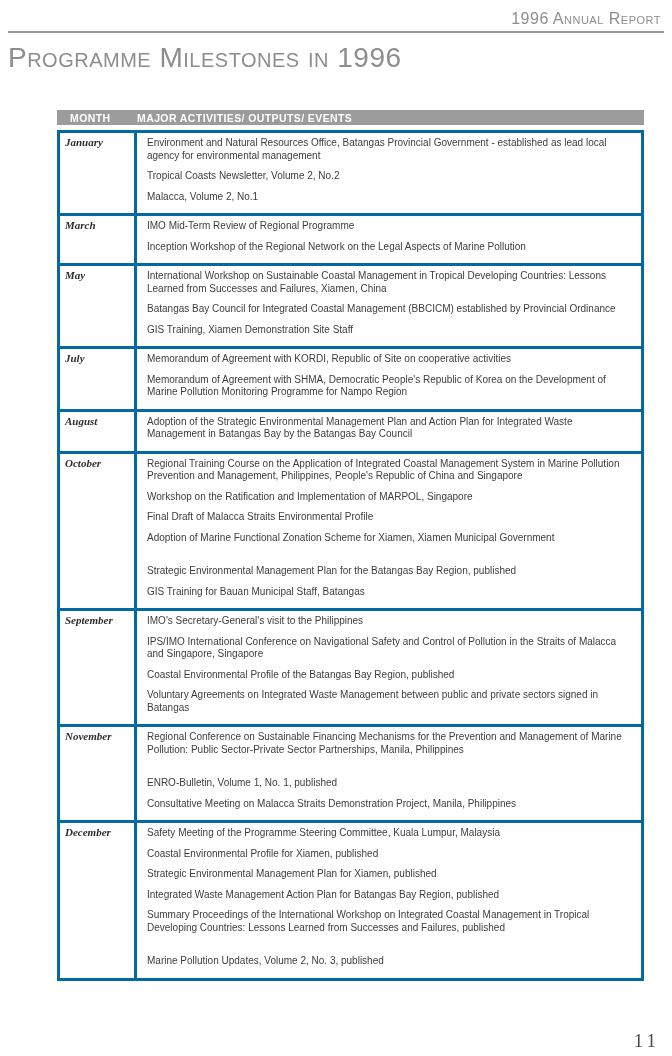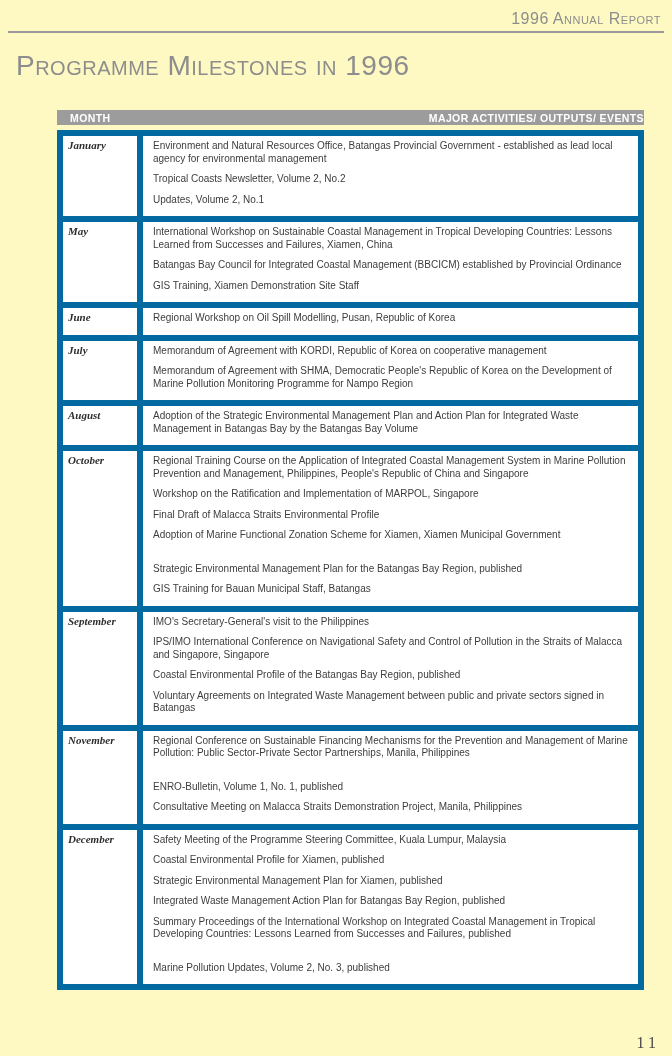--- a/index.html
+++ b/index.html
@@ -1,60 +1,60 @@
 <!DOCTYPE html>
 <html><head>
 <meta charset="utf-8">
 <style>
   html,body { margin:0; padding:0; background:#e8e8e8; }
   .page {
     position:relative; width:672px; height:1056px; margin:0 auto;
-    background:#fef9c3; overflow:hidden;
+    background:#ffffff; overflow:hidden;
     font-family:"Liberation Sans", sans-serif;
   }
   .report-title {
     position:absolute; top:10px; right:11px;
     font-variant:small-caps; font-size:16px; color:#8d8d8d; letter-spacing:0.5px;
   }
   .header-rule {
     position:absolute; top:31px; left:8px; width:656px; height:2px; background:#9a9a9a;
   }
   .page-title {
-    position:absolute; top:42px; left:8px; margin:8px;
+    position:absolute; top:42px; left:8px; margin:0;
     font-variant:small-caps; font-weight:normal; font-size:28px;
     color:#8d8d8d; letter-spacing:0.5px;
   }
   .table-header-bar {
     position:absolute; top:110px; left:57px; width:587px; height:15px;
     background:#9c9c9c; display:flex; align-items:center;
     color:#ffffff; font-size:10.5px; font-weight:bold; letter-spacing:0.4px;
   }
   .th-month { width:80px; padding-left:13px; box-sizing:border-box; }
-  .th-act   { flex:1; text-align:right; }
+  .th-act   { flex:1; text-align:left; }
   table.milestones {
     position:absolute; top:130px; left:57px; width:587px;
     border-collapse:collapse; table-layout:fixed; background:#ffffff;
   }
   table.milestones td {
-    border:6px solid #0369a1; vertical-align:top;
+    border:3px solid #0369a1; vertical-align:top;
   }
   td.month-cell {
     width:66px;
     font-family:"Liberation Serif", serif; font-style:italic; font-weight:bold;
     font-size:11px; color:#2e2e2e; padding:3px 3px 3px 5px;
   }
   td.activities-cell {
     font-size:10px; color:#3d3d3d; padding:1px 10px 2px;
     line-height:12.5px;
   }
   .activities-cell p { margin:3px 0 8px; }
   .activities-cell p.spacer { height:10px; margin:0; }
   .page-number {
     position:absolute; right:12px; bottom:4px;
-    font-family:"Liberation Serif", serif; font-size:16px; color:#4a4a4a;
+    font-family:"Liberation Serif", serif; font-size:19px; color:#4a4a4a;
     letter-spacing:4px;
   }
 </style>
 </head>
 <body>
 
 <div class="page">
 
   <span class="report-title">1996 Annual Report</span>
 
@@ -67,48 +67,49 @@
     <span class="th-act">MAJOR ACTIVITIES/ OUTPUTS/ EVENTS</span>
   </div>
 
   <table class="milestones">
     <tbody id="tbody">
         <tr>
           <td class="month-cell">January</td>
           <td class="activities-cell">
             <p>Environment and Natural Resources Office, Batangas Provincial Government - established as lead local agency for environmental management</p>
             <p>Tropical Coasts Newsletter, Volume 2, No.2</p>
-            <p>Updates, Volume 2, No.1</p>
+            <p>Malacca, Volume 2, No.1</p>
+          </td>
+        </tr>
+        <tr>
+          <td class="month-cell">March</td>
+          <td class="activities-cell">
+            <p>IMO Mid-Term Review of Regional Programme</p>
+            <p>Inception Workshop of the Regional Network on the Legal Aspects of Marine Pollution</p>
           </td>
         </tr>
         <tr>
           <td class="month-cell">May</td>
           <td class="activities-cell">
             <p>International Workshop on Sustainable Coastal Management in Tropical Developing Countries: Lessons Learned from Successes and Failures, Xiamen, China</p>
             <p>Batangas Bay Council for Integrated Coastal Management (BBCICM) established by Provincial Ordinance</p>
             <p>GIS Training, Xiamen Demonstration Site Staff</p>
           </td>
         </tr>
         <tr>
-          <td class="month-cell">June</td>
-          <td class="activities-cell">
-            <p>Regional Workshop on Oil Spill Modelling, Pusan, Republic of Korea</p>
-          </td>
-        </tr>
-        <tr>
           <td class="month-cell">July</td>
           <td class="activities-cell">
-            <p>Memorandum of Agreement with KORDI, Republic of Korea on cooperative management</p>
+            <p>Memorandum of Agreement with KORDI, Republic of Site on cooperative activities</p>
             <p>Memorandum of Agreement with SHMA, Democratic People's Republic of Korea on the Development of Marine Pollution Monitoring Programme for Nampo Region</p>
           </td>
         </tr>
         <tr>
           <td class="month-cell">August</td>
           <td class="activities-cell">
-            <p>Adoption of the Strategic Environmental Management Plan and Action Plan for Integrated Waste Management in Batangas Bay by the Batangas Bay Volume</p>
+            <p>Adoption of the Strategic Environmental Management Plan and Action Plan for Integrated Waste Management in Batangas Bay by the Batangas Bay Council</p>
           </td>
         </tr>
         <tr>
           <td class="month-cell">October</td>
           <td class="activities-cell">
             <p>Regional Training Course on the Application of Integrated Coastal Management System in Marine Pollution Prevention and Management, Philippines, People's Republic of China and Singapore</p>
             <p>Workshop on the Ratification and Implementation of MARPOL, Singapore</p>
             <p>Final Draft of Malacca Straits Environmental Profile</p>
             <p>Adoption of Marine Functional Zonation Scheme for Xiamen, Xiamen Municipal Government</p>
             <p class="spacer"></p>

